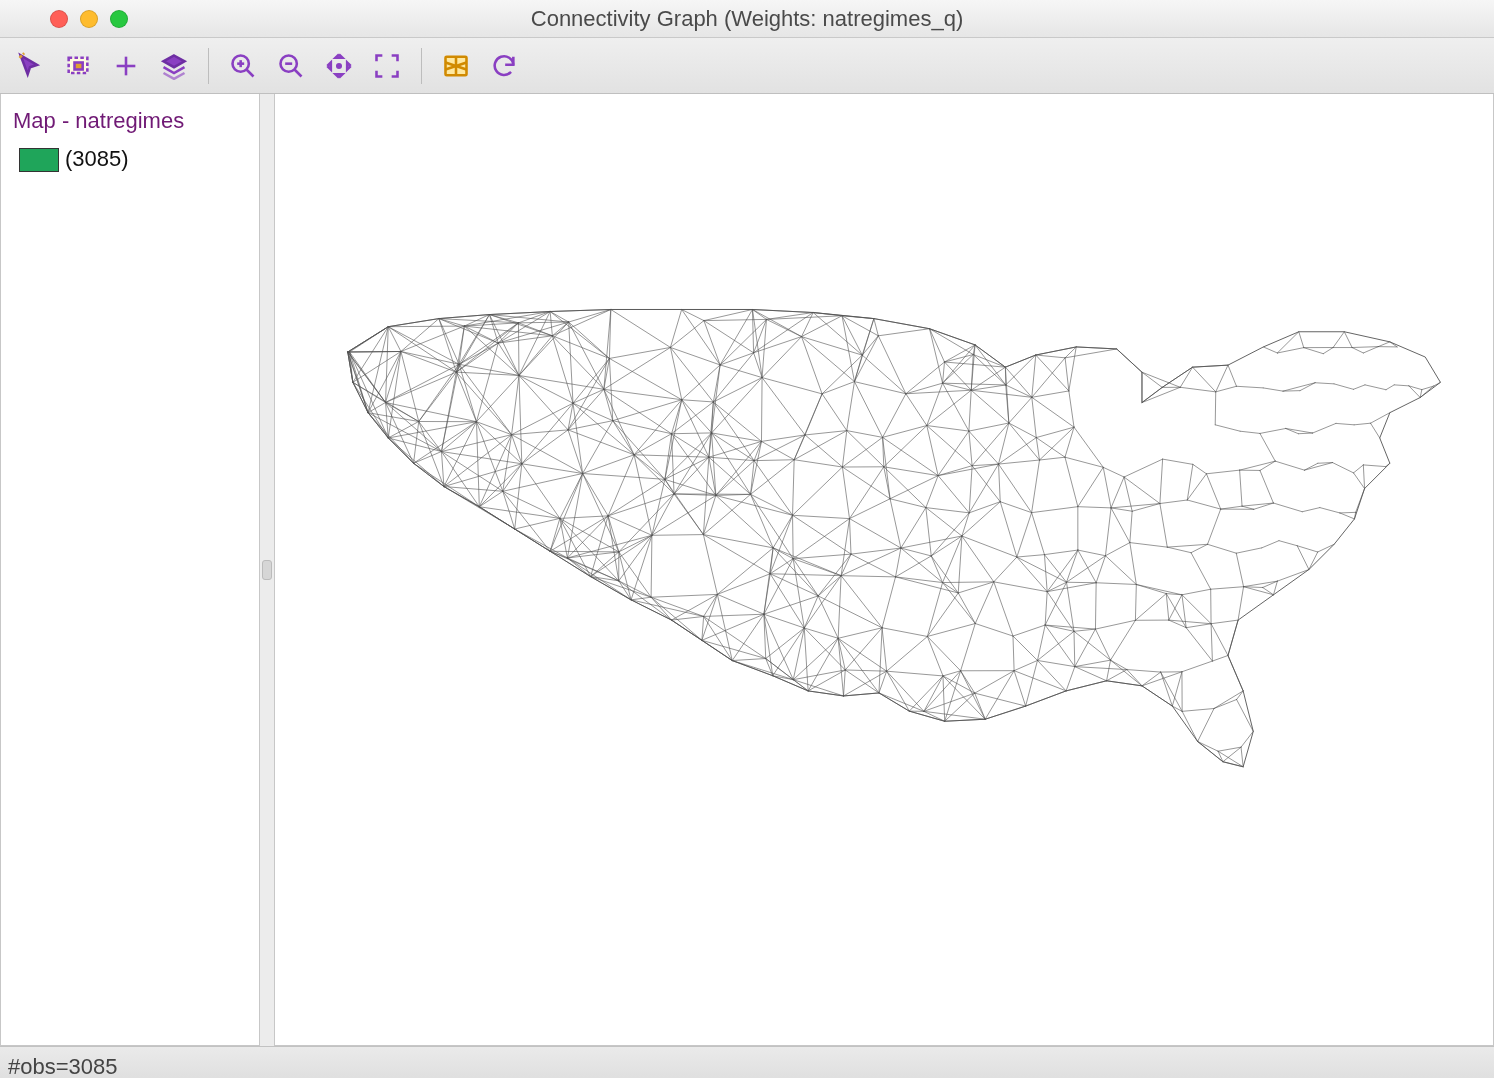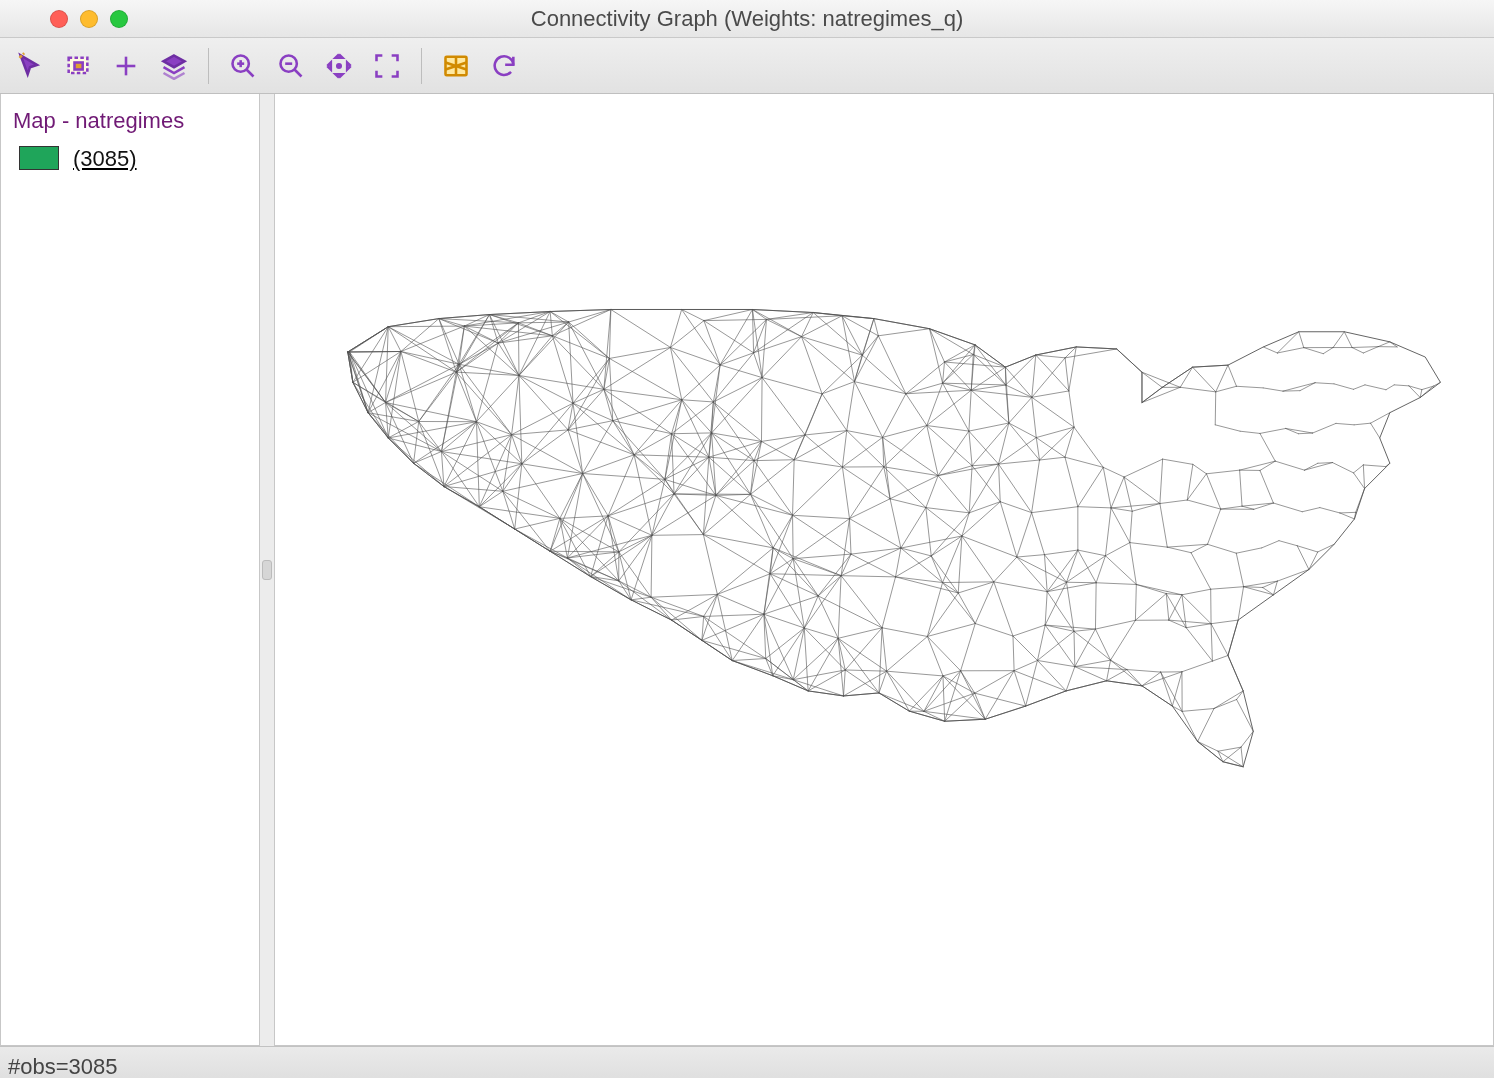--- a/index.html
+++ b/index.html
@@ -73,21 +73,21 @@
   }
   .sidebar {
     width: 260px;
     background: #ffffff;
     border: 1px solid #c7c7c7;
     border-top: none;
     position: relative;
   }
   .sidebar-inner { padding: 14px 12px; }
   .legend-title { font-size: 22px; color: #701a75; margin-bottom: 12px; }
-  .legend-row { display: flex; align-items: flex-start; gap: 14px; padding-left: 6px; text-decoration: underline;}
+  .legend-row { display: flex; align-items: flex-end; gap: 6px; padding-left: 6px;}
   .legend-swatch {
     width: 40px; height: 24px;
     background: #1fa55a;
     border: 1px solid #333;
   }
   .legend-label { font-size: 22px; color: #111; }
 
   .splitter {
     width: 14px;
     background: #ececec;

